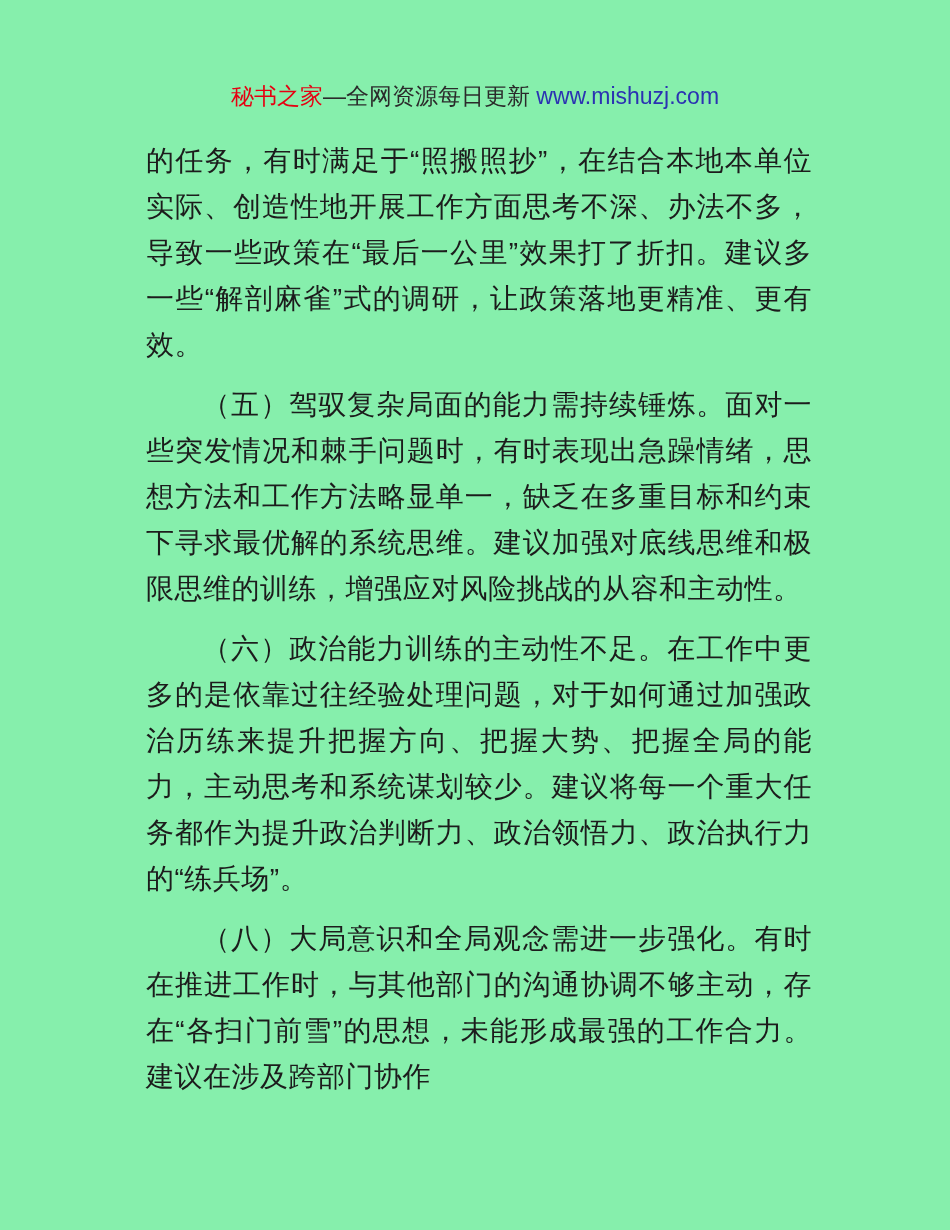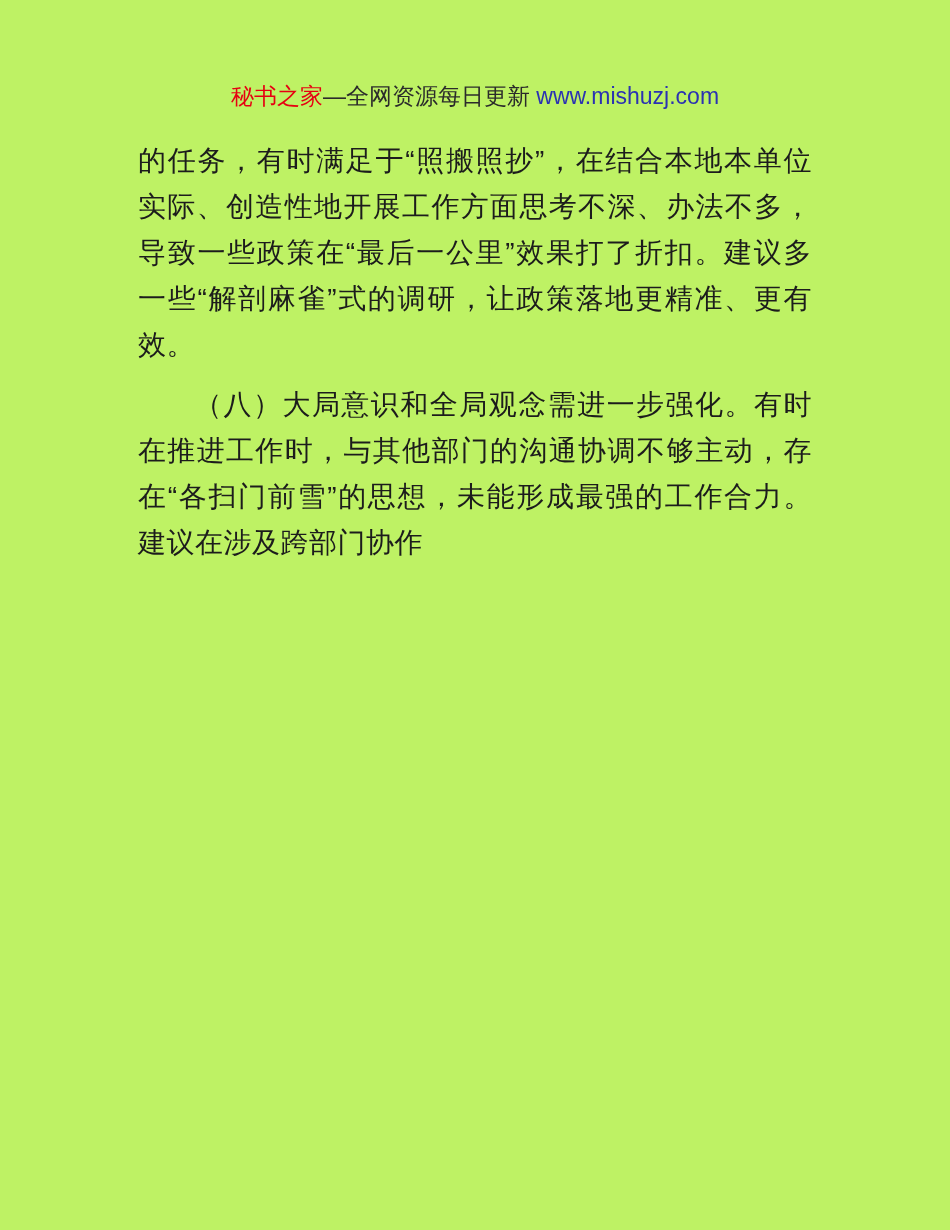--- a/index.html
+++ b/index.html
@@ -6,21 +6,21 @@
     margin: 0;
     padding: 0;
     background: #ffffff;
   }
   .page {
     position: relative;
     width: 950px;
     height: 1230px;
     box-sizing: border-box;
     padding: 80px 138px 40px 138px;
-    background: #bef264;
+    background: #86efac;
     font-family: "Liberation Sans", "DejaVu Sans", sans-serif;
     color: #1c1c1c;
     overflow: hidden;
   }
   .site-header {
     text-align: center;
     font-size: 23px;
     line-height: 32px;
     margin-bottom: 26px;
     white-space: nowrap;
@@ -31,21 +31,21 @@
   }
   .tagline {
     color: #2b2b2b;
   }
   .site-url {
     color: #2b32b2;
     text-decoration: none;
     cursor: pointer;
   }
   .content p {
-    margin: 0 0 14px 0;
+    margin: 0 0 14px 8px;
     font-size: 28px;
     line-height: 46px;
     letter-spacing: 0.5px;
     text-align: justify;
     text-justify: inter-ideograph;
     color: #1c1c1c;
   }
   .content p.indent {
     text-indent: 2em;
   }
@@ -57,16 +57,18 @@
 <body>
 
 <div class="page">
 
   <div class="site-header">
     <span class="site-name">秘书之家</span><span class="tagline">—全网资源每日更新 </span><a class="site-url">www.mishuzj.com</a>
   </div>
 
   <div class="content">
     <p class="no-indent">的任务，有时满足于“照搬照抄”，在结合本地本单位实际、创造性地开展工作方面思考不深、办法不多，导致一些政策在“最后一公里”效果打了折扣。建议多一些“解剖麻雀”式的调研，让政策落地更精准、更有效。</p>
+    <p class="indent">（五）驾驭复杂局面的能力需持续锤炼。面对一些突发情况和棘手问题时，有时表现出急躁情绪，思想方法和工作方法略显单一，缺乏在多重目标和约束下寻求最优解的系统思维。建议加强对底线思维和极限思维的训练，增强应对风险挑战的从容和主动性。</p>
+    <p class="indent">（六）政治能力训练的主动性不足。在工作中更多的是依靠过往经验处理问题，对于如何通过加强政治历练来提升把握方向、把握大势、把握全局的能力，主动思考和系统谋划较少。建议将每一个重大任务都作为提升政治判断力、政治领悟力、政治执行力的“练兵场”。</p>
     <p class="indent">（八）大局意识和全局观念需进一步强化。有时在推进工作时，与其他部门的沟通协调不够主动，存在“各扫门前雪”的思想，未能形成最强的工作合力。建议在涉及跨部门协作</p>
   </div>
 
 </div>
 
 </body></html>

